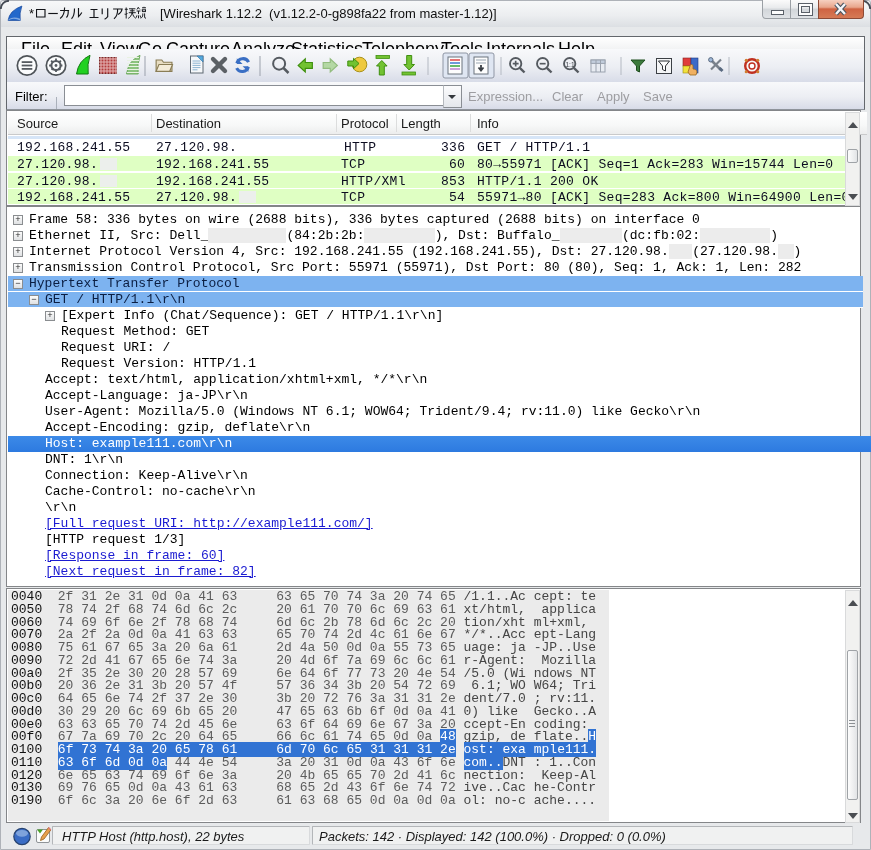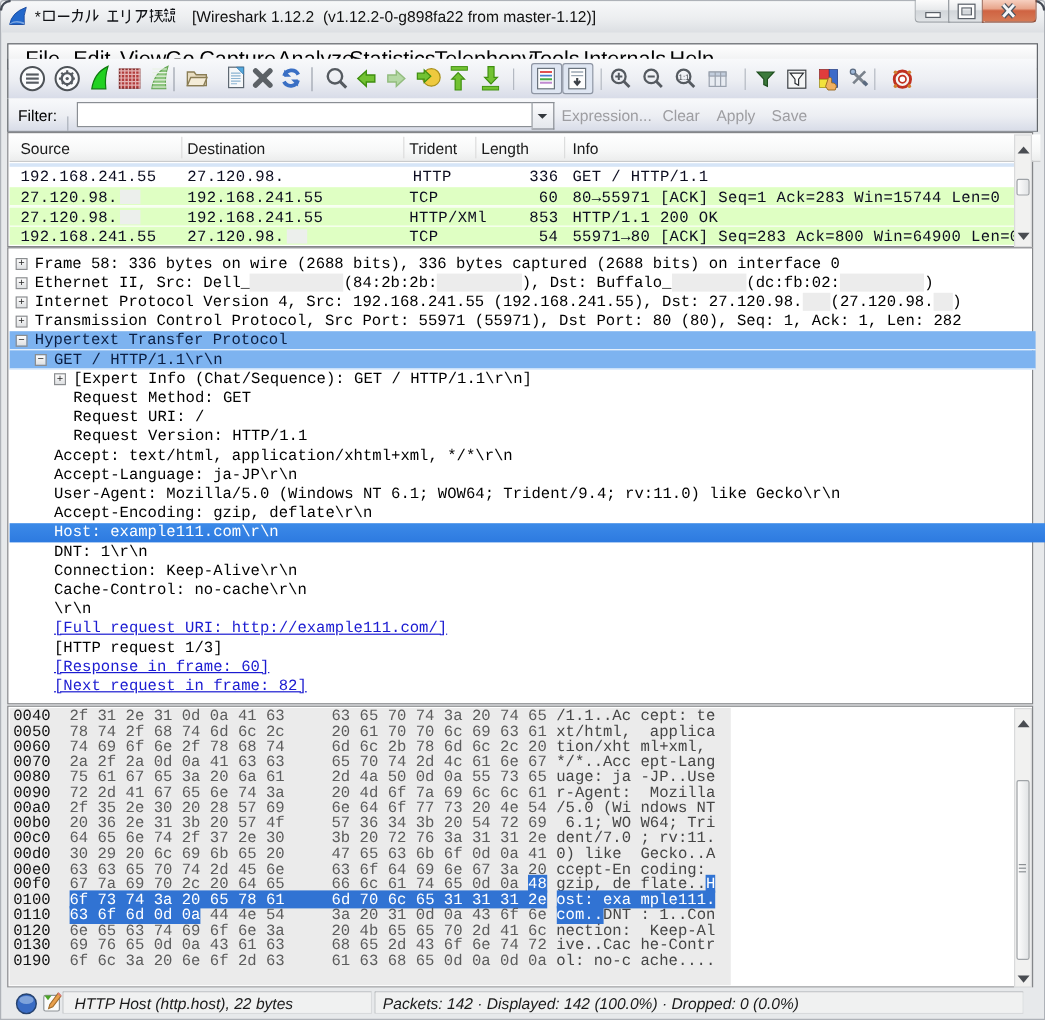--- a/index.html
+++ b/index.html
@@ -341,21 +341,21 @@
     </span>
   <span class="abs fbtn" style="left:461px">Expression...</span>
   <span class="abs fbtn" style="left:545px">Clear</span>
   <span class="abs fbtn" style="left:590px">Apply</span>
   <span class="abs fbtn" style="left:636px">Save</span>
 </div>
 <div id="listpane" class="abs pane">
   <div id="listhdr" class="abs">
     <span style="left:9px">Source</span>
     <span style="left:148px">Destination</span>
-    <span style="left:333px">Trident</span>
+    <span style="left:333px">Protocol</span>
     <span style="left:393px">Length</span>
     <span style="left:469px">Info</span>
     <i class="abs" style="left:143px;top:2px;width:1px;height:18px;background:#dcdddd"></i>
     <i class="abs" style="left:328px;top:2px;width:1px;height:18px;background:#dcdddd"></i>
     <i class="abs" style="left:388px;top:2px;width:1px;height:18px;background:#dcdddd"></i>
     <i class="abs" style="left:462px;top:2px;width:1px;height:18px;background:#dcdddd"></i>
   </div>
   <div class="abs" style="left:1px;top:25px;width:839px;height:3px;background:#d6e5f7"></div>
   <div class="abs lrow" style="top:28px">
     <span style="left:9px">192.168.241.55</span>

